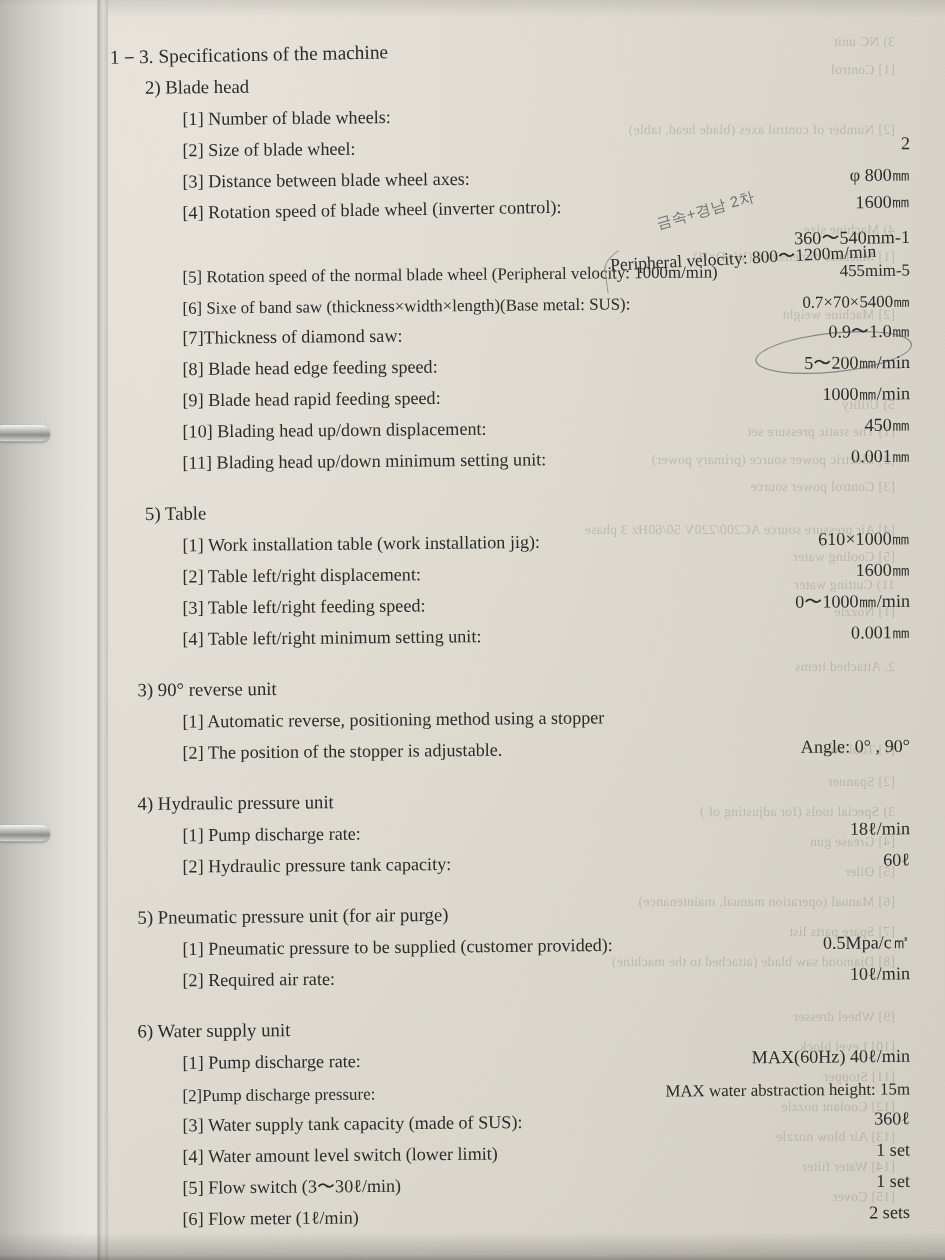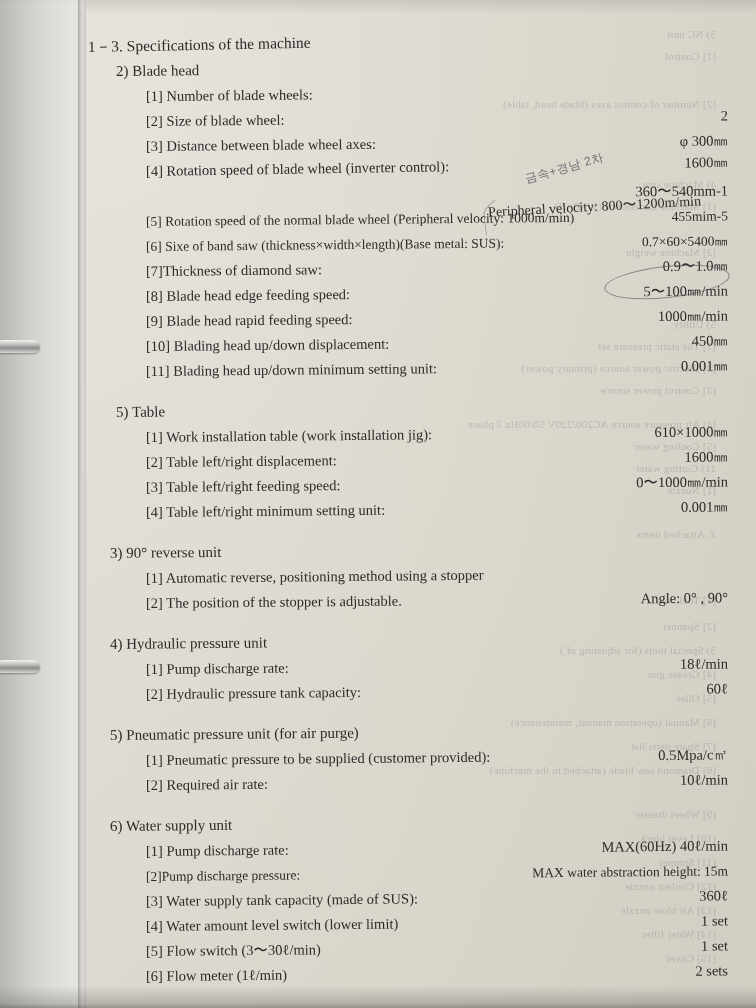--- a/index.html
+++ b/index.html
@@ -199,45 +199,45 @@
     <div class="line item tilt">
       <span class="lbl">[1] Number of blade wheels:</span>
       <span class="val"></span>
     </div>
     <div class="line item tilt">
       <span class="lbl">[2] Size of blade wheel:</span>
       <span class="val">2</span>
     </div>
     <div class="line item tilt">
       <span class="lbl">[3] Distance between blade wheel axes:</span>
-      <span class="val">φ 300㎜</span>
+      <span class="val">φ 800㎜</span>
     </div>
     <div class="line item tilt2">
       <span class="lbl">[4] Rotation speed of blade wheel (inverter control):</span>
       <span class="val">1600㎜</span>
     </div>
     <div class="line item tilt">
       <span class="lbl"></span>
       <span class="val">360〜540mm-1</span>
     </div>
     <div class="line item tilt small">
       <span class="lbl">[5] Rotation speed of the normal blade wheel (Peripheral velocity: 1000m/min)</span>
       <span class="val">455mim-5</span>
     </div>
     <div class="line item tilt small">
       <span class="lbl">[6] Sixe of band saw (thickness×width×length)(Base metal:  SUS):</span>
-      <span class="val">0.7×60×5400㎜</span>
+      <span class="val">0.7×70×5400㎜</span>
     </div>
     <div class="line item tilt">
       <span class="lbl">[7]Thickness of diamond saw:</span>
       <span class="val">0.9〜1.0㎜</span>
     </div>
     <div class="line item tilt">
       <span class="lbl">[8] Blade head edge feeding speed:</span>
-      <span class="val">5〜100㎜/min</span>
+      <span class="val">5〜200㎜/min</span>
     </div>
     <div class="line item tilt">
       <span class="lbl">[9] Blade head rapid feeding speed:</span>
       <span class="val">1000㎜/min</span>
     </div>
     <div class="line item tilt">
       <span class="lbl">[10] Blading head up/down displacement:</span>
       <span class="val">450㎜</span>
     </div>
     <div class="line item tilt">

